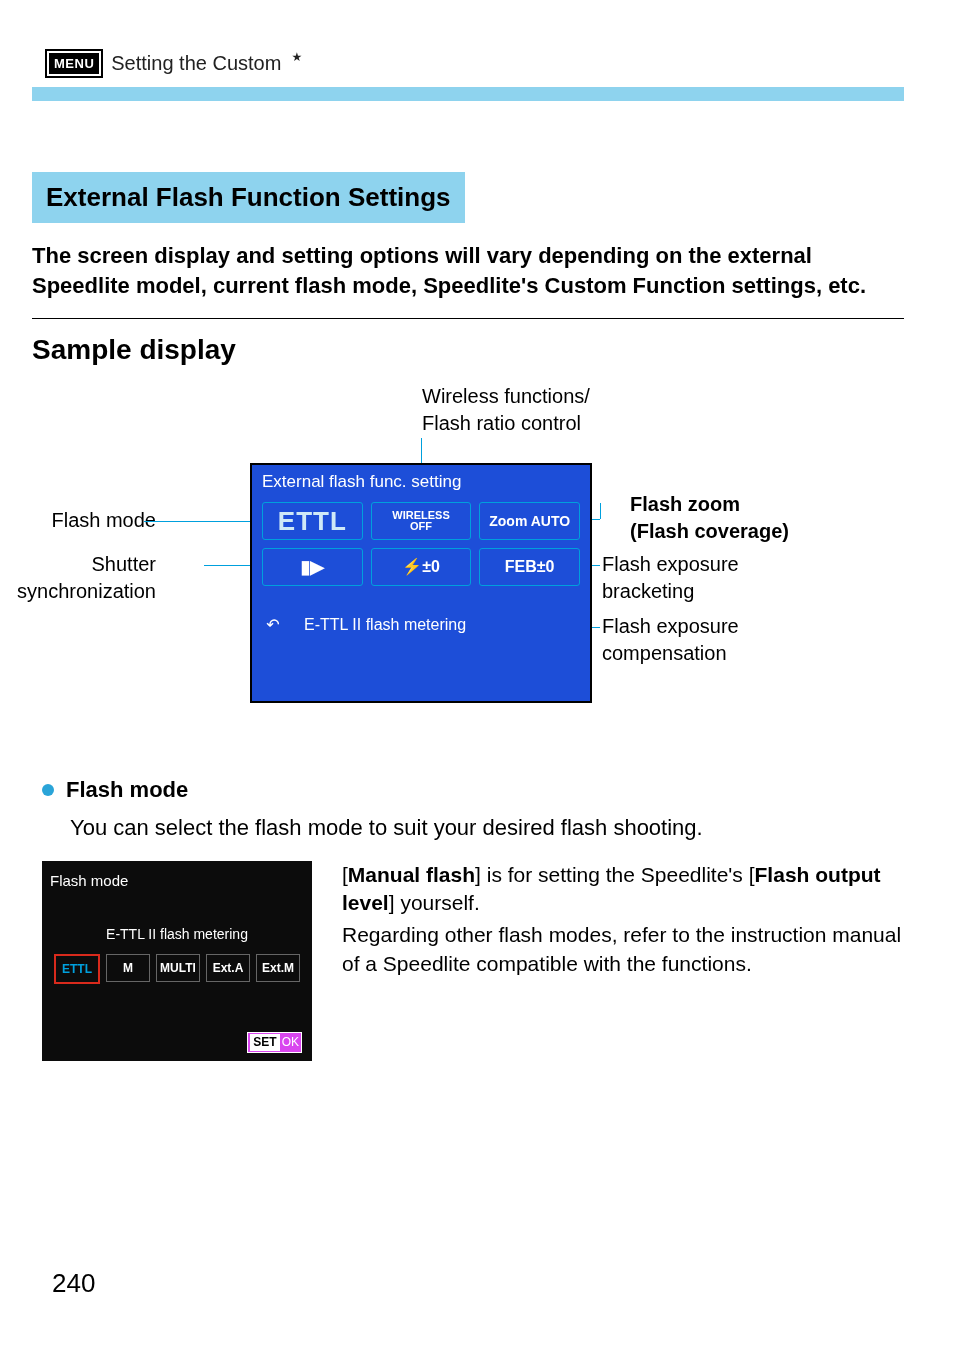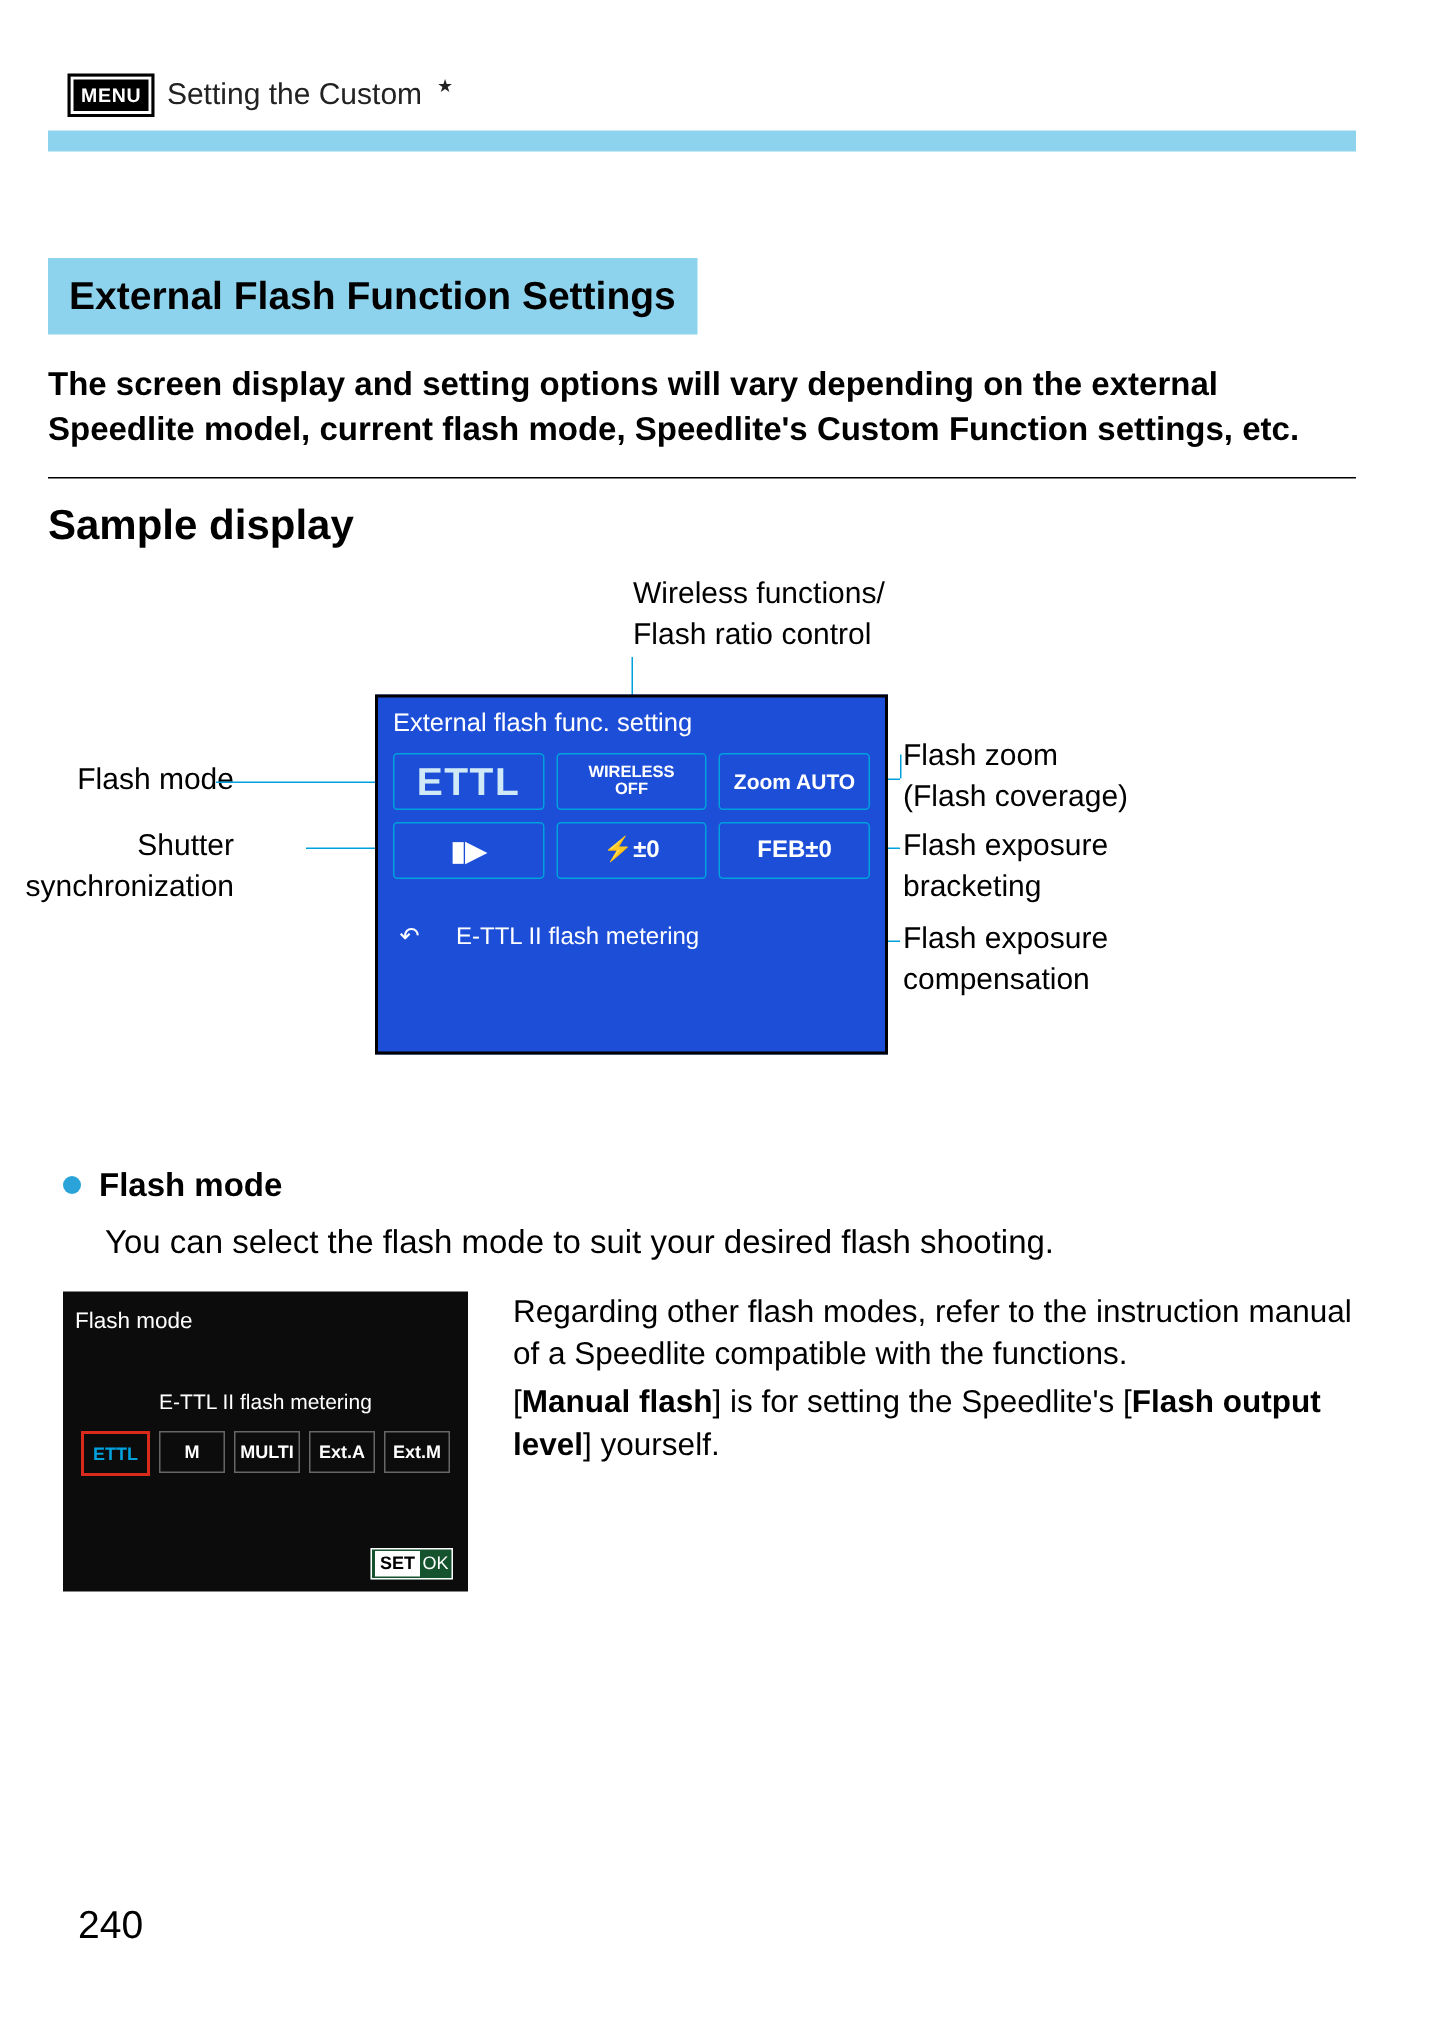--- a/index.html
+++ b/index.html
@@ -189,21 +189,21 @@
     flex: 1 1 0;
     height: 26px;
     display: flex; align-items: center; justify-content: center;
     font-size: 12px; font-weight: 700;
   }
   .opt.sel { border: 2px solid #d92a1c; color: #00a0dd; }
   .setok {
     position: absolute;
     right: 10px; bottom: 8px;
     font-size: 12px;
-    background: #14532d;
+    background: #d946ef;
     color: #fff;
     border: 1px solid #fff;
     padding: 1px 2px;
     display: flex;
     align-items: center;
     gap: 2px;
   }
   .setok .setlbl {
     background: #fff;
     color: #000;
@@ -252,21 +252,21 @@
 Flash ratio control</div>
     <div class="cline" style="left:389px;top:55px;width:1px;height:53px;"></div>
 
     <div class="callout left" style="right:748px;top:124px;">Flash mode</div>
     <div class="cline" style="left:112px;top:138px;width:120px;height:1px;"></div>
 
     <div class="callout left" style="right:748px;top:168px;white-space:pre-line;">Shutter
 synchronization</div>
     <div class="cline" style="left:172px;top:182px;width:60px;height:1px;"></div>
 
-    <div class="callout right" style="left:570px;top:108px;white-space:pre-line;">Flash zoom
+    <div class="callout right" style="left:598px;top:108px;white-space:pre-line;font-weight:bold;">Flash zoom
 (Flash coverage)</div>
     <div class="cline" style="left:540px;top:136px;width:28px;height:1px;"></div>
     <div class="cline" style="left:568px;top:120px;width:1px;height:16px;"></div>
 
     <div class="callout right" style="left:570px;top:168px;white-space:pre-line;">Flash exposure
 bracketing</div>
     <div class="cline" style="left:540px;top:182px;width:28px;height:1px;"></div>
 
     <div class="callout right" style="left:570px;top:230px;white-space:pre-line;">Flash exposure
 compensation</div>
@@ -315,21 +315,21 @@
         <div class="opt">Ext.A</div>
         <div class="opt">Ext.M</div>
       </div>
       <div class="setok">
         <span class="setlbl">SET</span>
         <span>OK</span>
       </div>
     </div>
 
     <div class="coltext">
-      <p>Regarding other flash modes, refer to the instruction manual of a Speedlite compatible with the functions.</p>
       <p>
         <span>[</span><b>Manual flash</b><span>] is for setting the Speedlite's [</span><b>Flash output level</b><span>] yourself.</span>
       </p>
+      <p>Regarding other flash modes, refer to the instruction manual of a Speedlite compatible with the functions.</p>
     </div>
   </div>
 
   <div class="pgnum">240</div>
 </div>
 
 </body></html>

